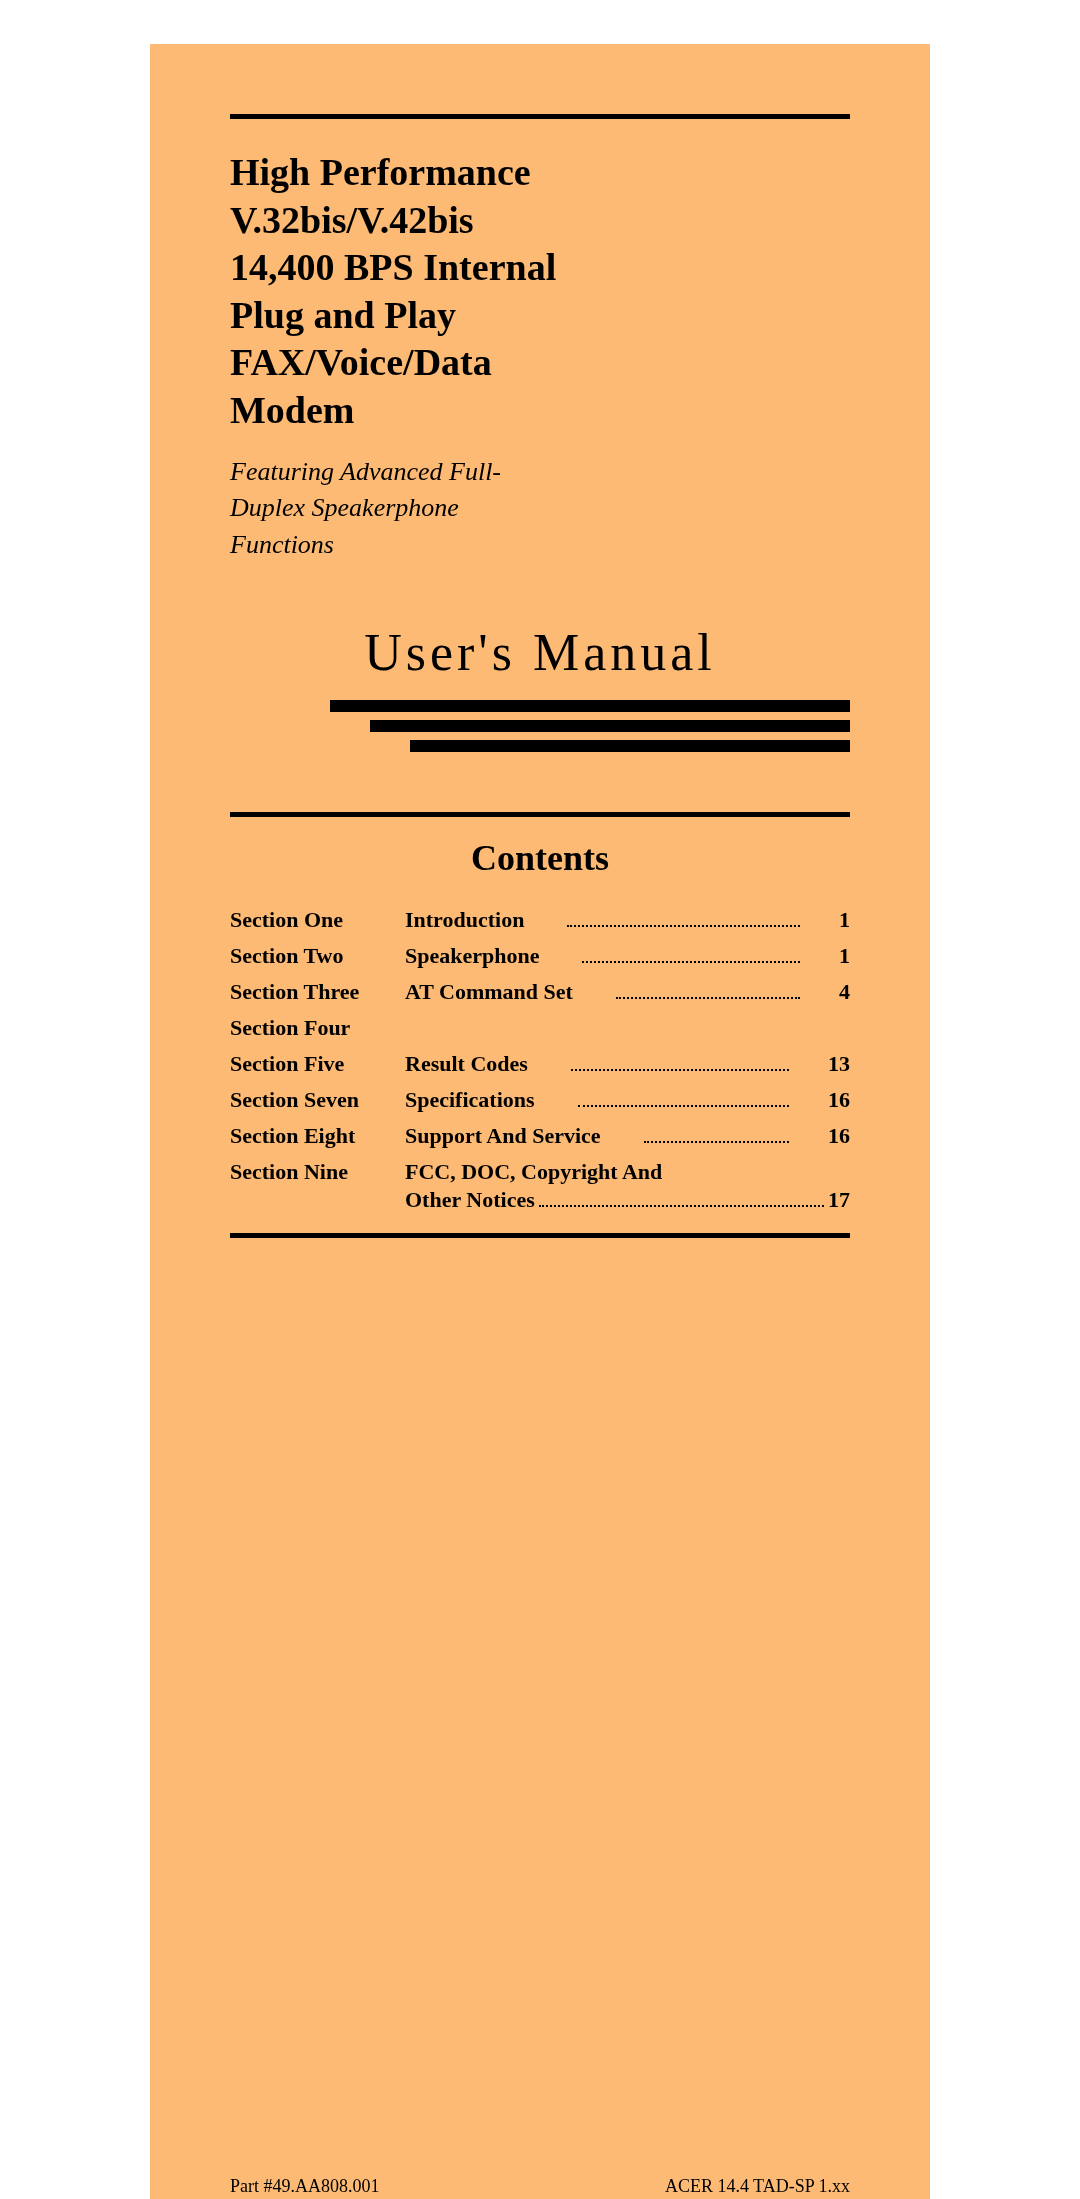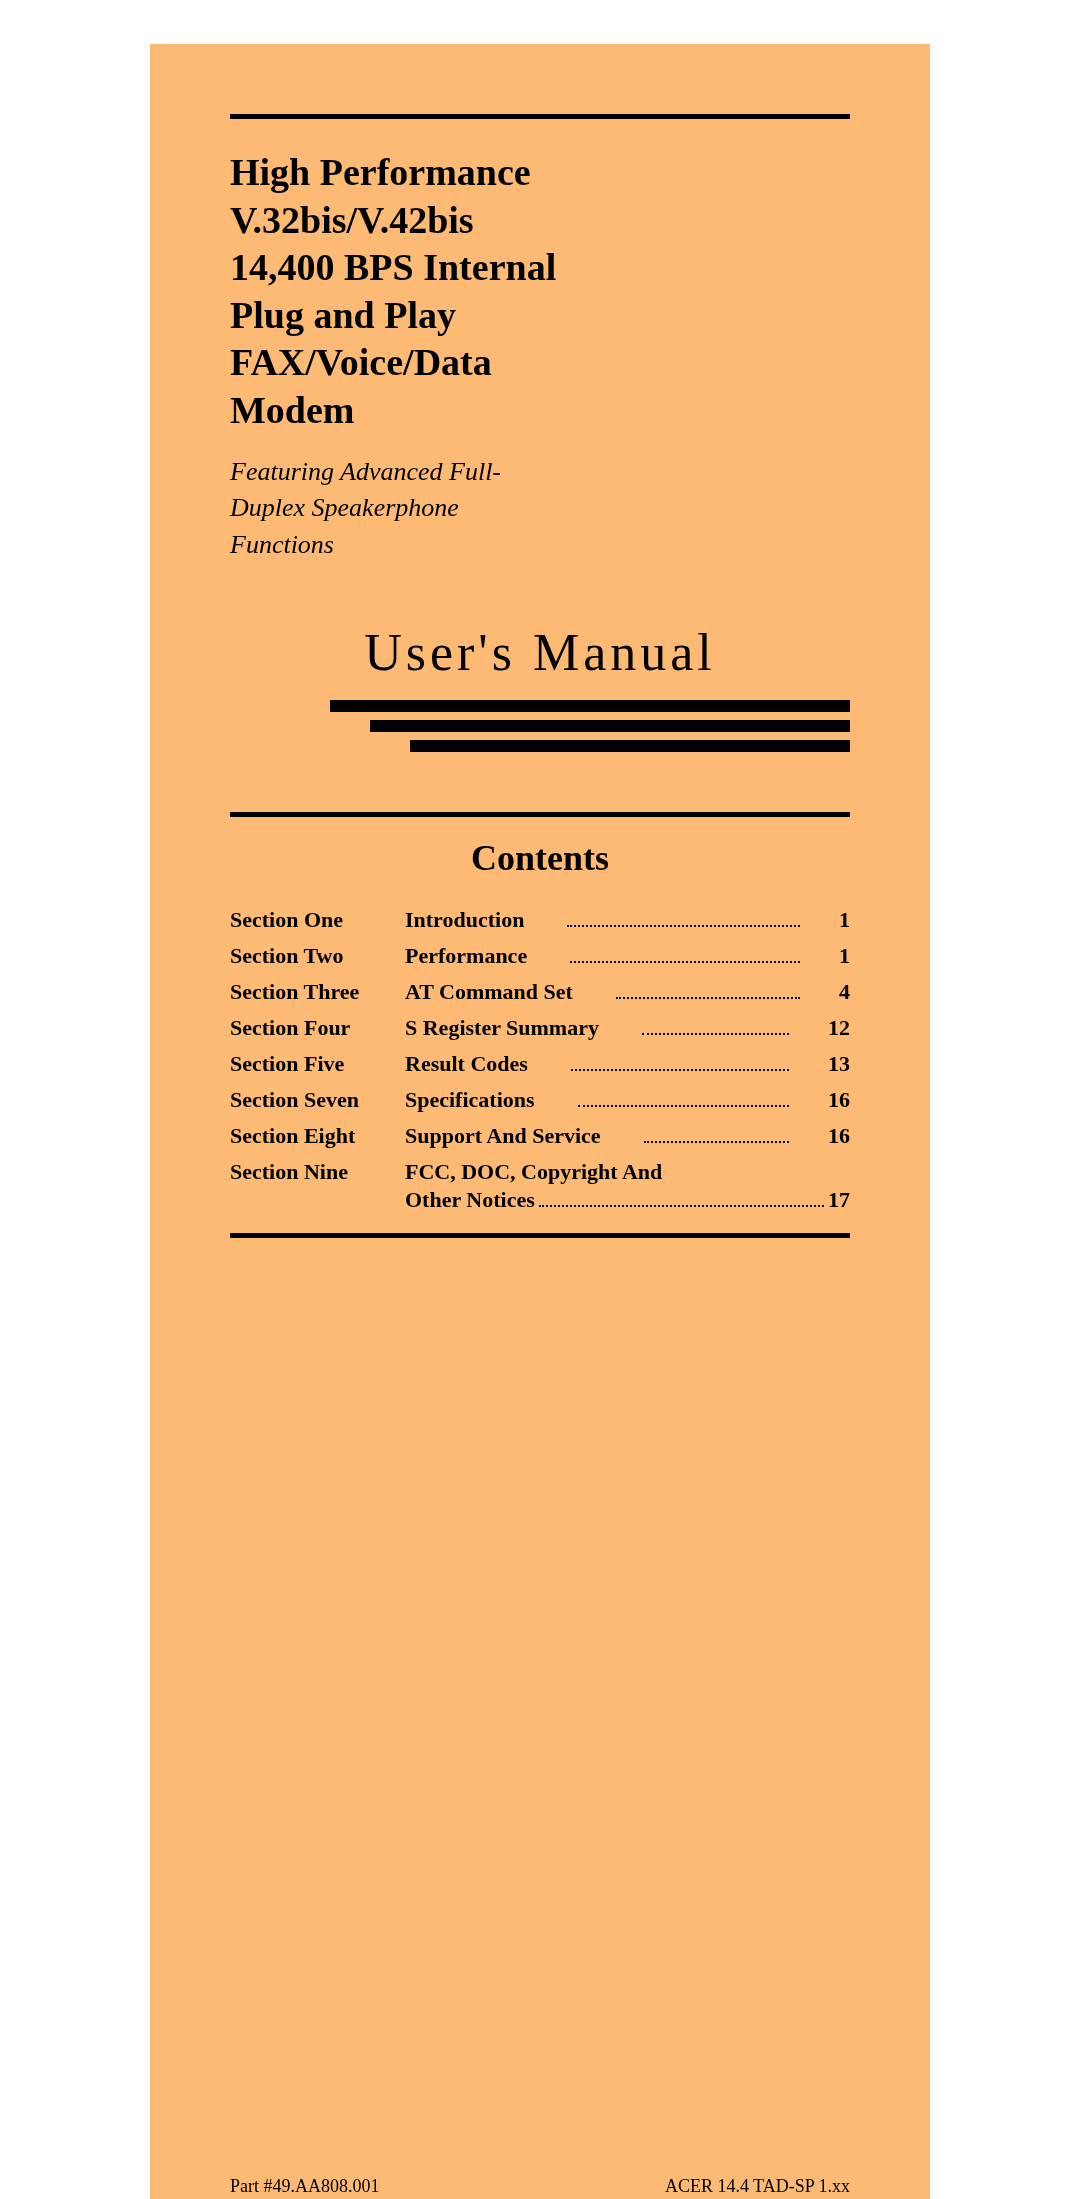--- a/index.html
+++ b/index.html
@@ -225,42 +225,37 @@
       <div class="toc-entry">
         <span class="toc-title-text">Introduction</span>
         <span class="toc-dots"></span>
         <span class="toc-page">1</span>
       </div>
     </div>
 
     <div class="toc-row">
       <span class="toc-section-label">Section Two</span>
       <div class="toc-entry">
-        <span class="toc-title-text">Performance</span>
+        <span class="toc-title-text">Speakerphone</span>
         <span class="toc-dots"></span>
         <span class="toc-page">1</span>
       </div>
     </div>
 
     <div class="toc-row">
       <span class="toc-section-label">Section Three</span>
       <div class="toc-entry">
         <span class="toc-title-text">AT Command Set</span>
         <span class="toc-dots"></span>
         <span class="toc-page">4</span>
       </div>
     </div>
 
     <div class="toc-row">
       <span class="toc-section-label">Section Four</span>
-      <div class="toc-entry">
-        <span class="toc-title-text">S Register Summary</span>
-        <span class="toc-dots"></span>
-        <span class="toc-page">12</span>
-      </div>
     </div>
 
     <div class="toc-row">
       <span class="toc-section-label">Section Five</span>
       <div class="toc-entry">
         <span class="toc-title-text">Result Codes</span>
         <span class="toc-dots"></span>
         <span class="toc-page">13</span>
       </div>
     </div>

